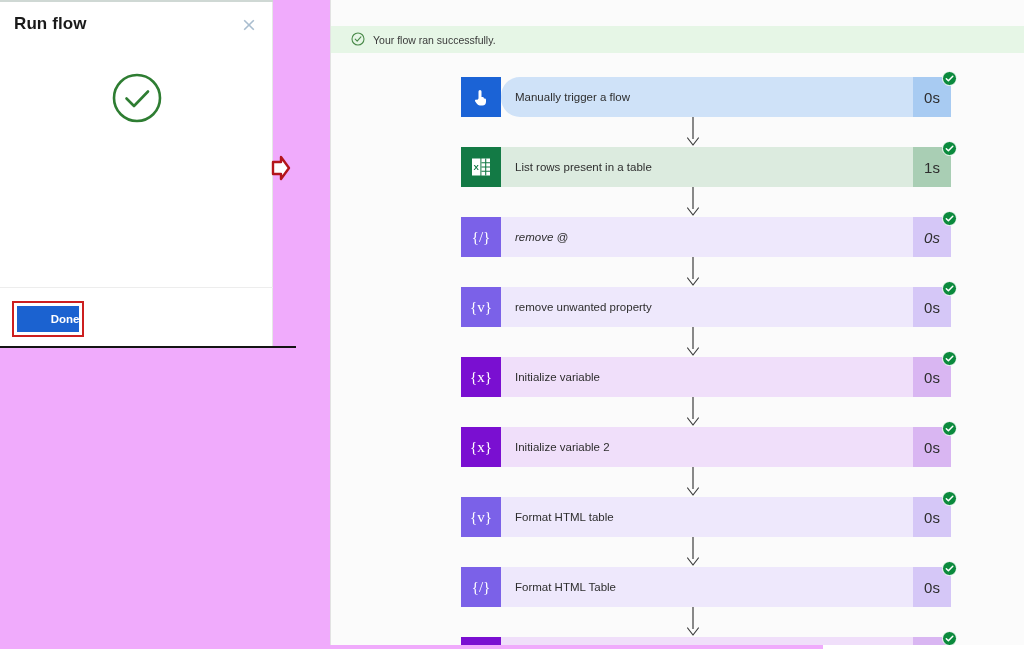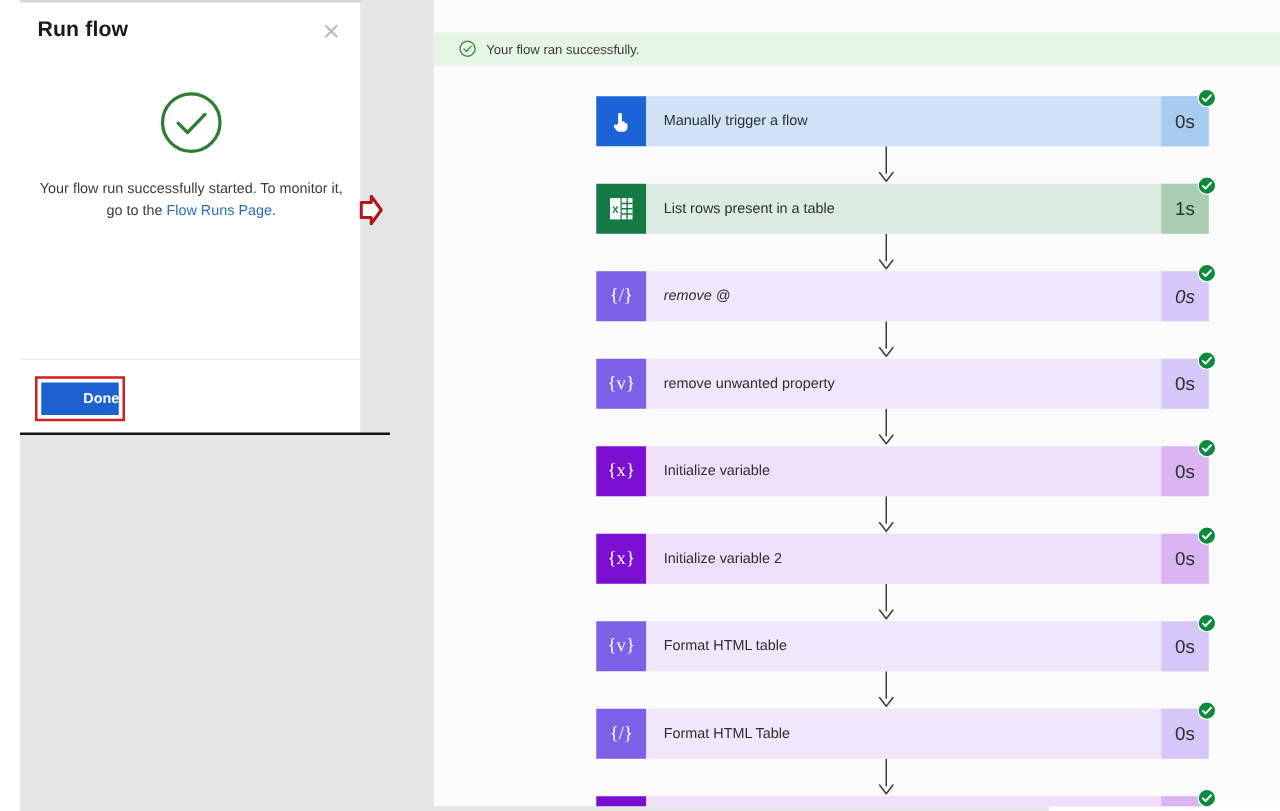--- a/index.html
+++ b/index.html
@@ -3,21 +3,21 @@
 <meta charset="utf-8">
 <style>
   * { box-sizing: border-box; }
   html, body {
     margin: 0; padding: 0;
     width: 1024px; height: 649px;
     background: #ffffff;
     font-family: "Liberation Sans", sans-serif;
     overflow: hidden;
   }
-  #root { position: relative; width: 823px; height: 649px; background: #e5e5e5; margin-left: 16px; }
+  #root { position: relative; width: 823px; height: 649px; background: #f0abfc; }
 
   
   .dialog {
     position: absolute; left: 0; top: 0;
     width: 273px; height: 347px;
     background: #ffffff;
     border-right: 1px solid #e6e6e6;
   }
   .dialog-topline {
     position: absolute; left: 0; top: 0; width: 273px; height: 2px;
@@ -179,23 +179,20 @@
       </div>
     </div>
 
     <div class="check-circle">
       <svg width="52" height="52" viewBox="0 0 52 52">
         <circle cx="26" cy="26" r="23" fill="none" stroke="#2e7d32" stroke-width="2.6"></circle>
         <path d="M15.5 26.5 L23 34 L37 19.5" fill="none" stroke="#2e7d32" stroke-width="2.6" stroke-linecap="round" stroke-linejoin="round"></path>
       </svg>
     </div>
 
-    <div class="dialog-msg">
-      <span>Your flow run successfully started. To monitor it, go to the </span><a href="#">Flow Runs Page</a><span>.</span>
-    </div>
 
     <div class="dialog-divider"></div>
 
     <div class="done-highlight"></div>
     <button class="done-button">Done</button>
   </div>
 
   <div class="red-arrow">
     <svg width="22" height="30" viewBox="0 0 22 30">
       <path d="M3 9 L11 9 L11 4 L19 15 L11 26 L11 21 L3 21 Z" fill="#ffffff" stroke="#b3151b" stroke-width="2.4" stroke-linejoin="round"></path>
@@ -218,21 +215,21 @@
     </div>
 
     <div class="canvas">
       <div class="flow-list" id="flow-list">
           <div class="node">
             <div class="node-icon" style="background: rgb(27, 99, 214);">
               <svg width="22" height="22" viewBox="0 0 22 22">
                 <path d="M8.5 12.5 V5.6 a1.5 1.5 0 0 1 3 0 V11 h1.1 a1.3 1.3 0 0 1 1.3 1.3 v0.2 h0.9 a1.2 1.2 0 0 1 1.2 1.2 v2.1 a3.6 3.6 0 0 1 -3.6 3.6 h-2.6 a3.4 3.4 0 0 1 -2.7 -1.3 l-1.9 -2.6 a1.25 1.25 0 0 1 1.9 -1.6 z" fill="#ffffff"></path>
               </svg>
             </div>
-            <div class="node-body" style="background: rgb(207, 226, 248);">
+            <div class="node-body" style="background: rgb(207, 226, 248); border-radius: 19px;">
               <div class="node-label">Manually trigger a flow</div>
               <div class="node-duration" style="background: rgb(168, 203, 242);">0s</div>
               <div class="node-status">
                 <svg width="15" height="15" viewBox="0 0 15 15">
                   <circle cx="7.5" cy="7.5" r="7" fill="#0b8a3d" stroke="#ffffff" stroke-width="1"></circle>
                   <path d="M4.3 7.7 L6.4 9.8 L10.8 5.2" fill="none" stroke="#ffffff" stroke-width="1.5" stroke-linecap="round" stroke-linejoin="round"></path>
                 </svg>
               </div>
             </div>
           </div>

